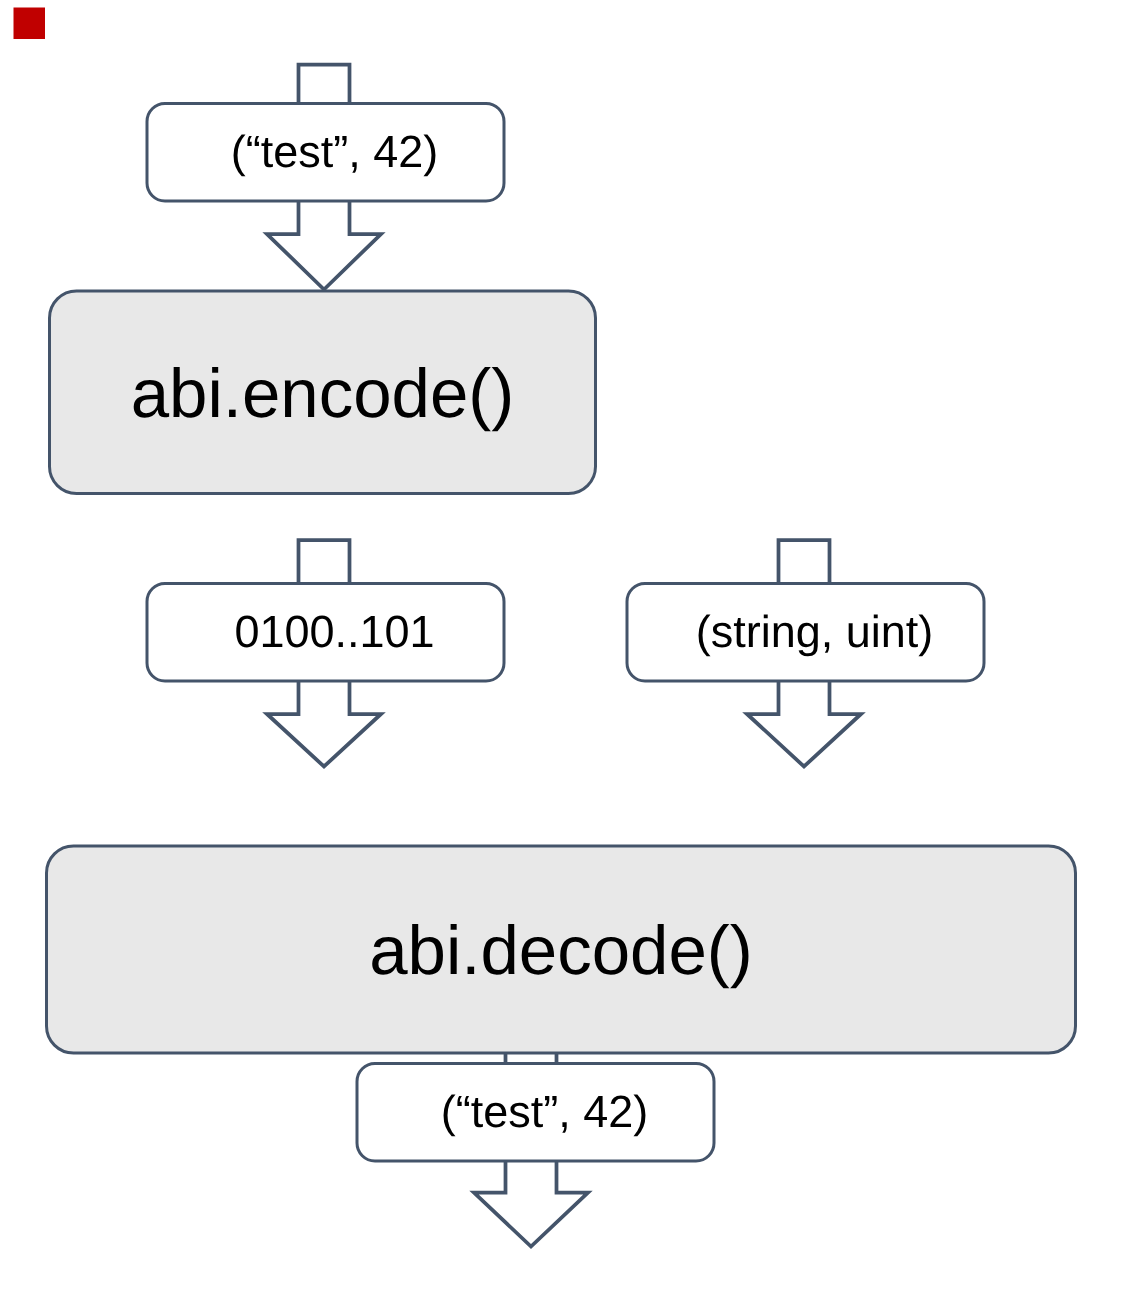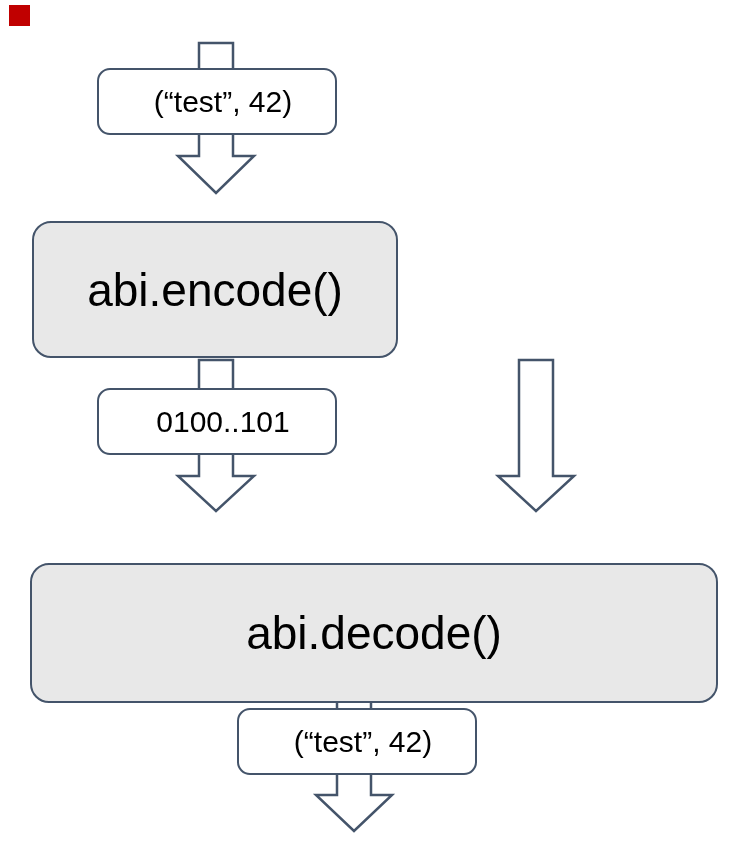--- a/index.html
+++ b/index.html
@@ -44,21 +44,21 @@
     background:var(--process-fill);
     border:2.8px solid var(--stroke);
     border-radius:19px;
     font-size:46px;
     line-height:1;
   }
   .pill-input   {left:97px;  top:68px;  width:240px; height:67px;}
   .pill-bytes   {left:97px;  top:388px; width:240px; height:67px;}
   .pill-types   {left:417px; top:388px; width:240px; height:67px;}
   .pill-output  {left:237px; top:708px; width:240px; height:67px;}
-  .box-encode   {left:32px;  top:221px; width:366px; height:137px;}
+  .box-encode   {left:32px;  top:193px; width:366px; height:137px;}
   .box-decode   {left:30px;  top:523px; width:688px; height:140px;margin-top:40px;}
   .red-marker{
     position:absolute;left:9px;top:5px;width:21px;height:21px;
     background:var(--marker-red);
   }
 </style>
 </head>
 <body>
 
 <div class="canvas">
@@ -77,20 +77,23 @@
   </div>
 
   <div class="node process box-encode">
     <span>abi.encode()</span>
   </div>
 
   <div class="node pill pill-bytes">
     <span>0100..101</span>
   </div>
 
+  <div class="node pill pill-types">
+    <span>(string, uint)</span>
+  </div>
 
   <div class="node process box-decode">
     <span>abi.decode()</span>
   </div>
 
   <div class="node pill pill-output">
     <span>(“test”, 42)</span>
   </div>
 
 </div>

